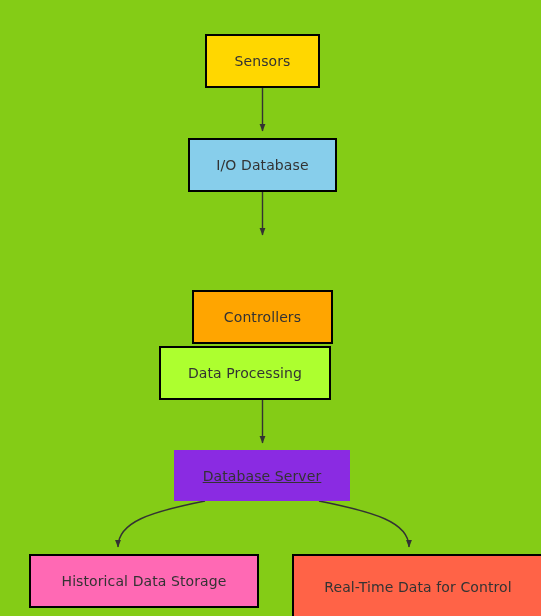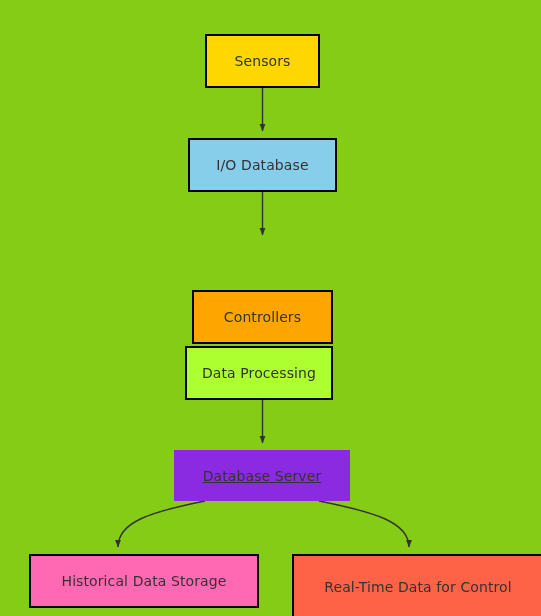--- a/index.html
+++ b/index.html
@@ -70,21 +70,21 @@
   </div>
 
   <div class="node" style="left: 188px; top: 138px; width: 149px; height: 54px; background: rgb(135, 206, 235); color: rgb(51, 51, 51); border-color: rgb(0, 0, 0);">
     <span>I/O Database</span>
   </div>
 
   <div class="node" style="left: 192px; top: 242px; width: 141px; height: 54px; background: rgb(255, 165, 0); color: rgb(51, 51, 51); border-color: rgb(0, 0, 0); margin-top: 48px;">
     <span>Controllers</span>
   </div>
 
-  <div class="node" style="left: 185px; top: 346px; width: 148px; height: 54px; background: rgb(173, 255, 47); color: rgb(51, 51, 51); border-color: rgb(0, 0, 0);">
+  <div class="node" style="left: 159px; top: 346px; width: 172px; height: 54px; background: rgb(173, 255, 47); color: rgb(51, 51, 51); border-color: rgb(0, 0, 0);">
     <span>Data Processing</span>
   </div>
 
   <div class="node no-border" style="left: 174px; top: 450px; width: 176px; height: 51px; background: rgb(138, 43, 226); color: rgb(51, 51, 51); text-decoration: underline;">
     <span>Database Server</span>
   </div>
 
   <div class="node" style="left: 6px; top: 554px; width: 230px; height: 54px; background: rgb(255, 105, 180); color: rgb(51, 51, 51); border-color: rgb(0, 0, 0); margin-left: 23px;">
     <span>Historical Data Storage</span>
   </div>

